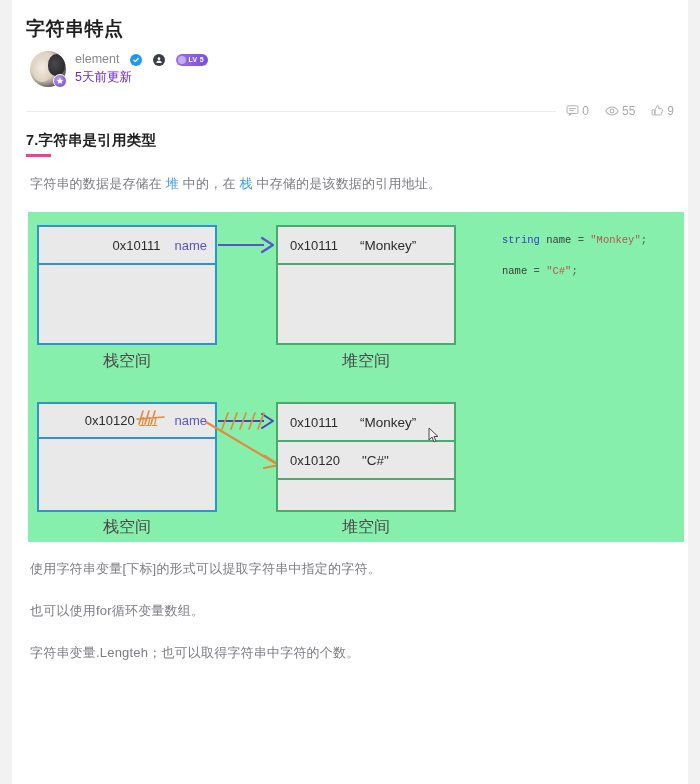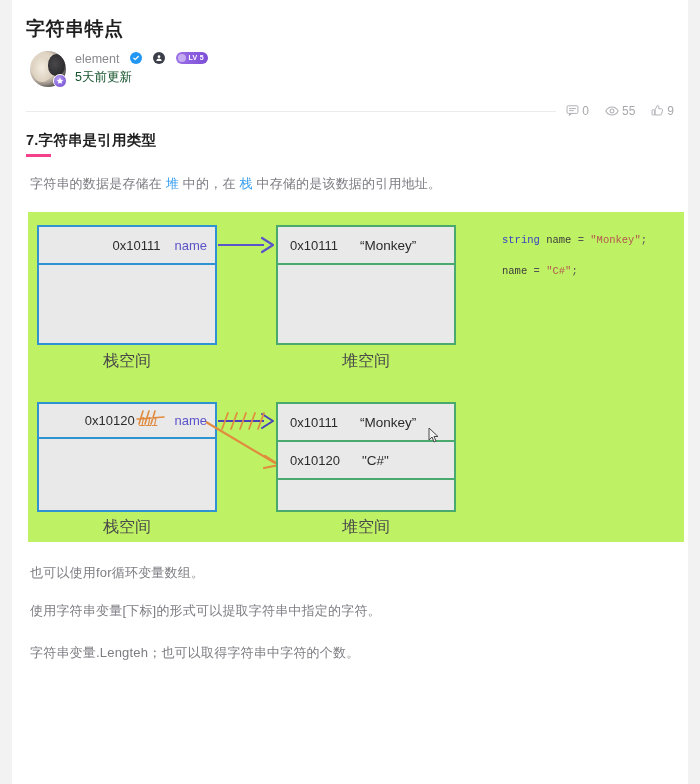--- a/index.html
+++ b/index.html
@@ -57,21 +57,21 @@
   }
   .avatar-badge {
     position: absolute; right: -1px; bottom: -1px;
     width: 14px; height: 14px; border-radius: 50%;
     background: radial-gradient(circle at 35% 30%, #b79bef 0%, #8c6be0 55%, #6f4fcb 100%);
     border: 1.5px solid #fff;
     display: flex; align-items: center; justify-content: center;
   }
   .avatar-badge svg { width: 8px; height: 8px; display:block; }
   .author-meta { margin-left: 9px; padding-top: 1px; }
-  .author-line { display: flex; align-items: flex-start; gap: 11px; }
+  .author-line { display: flex; align-items: flex-end; gap: 11px; }
   .author-name { font-size: 12.5px; color: #8a8a8f; }
   .badge-verified {
     width: 12px; height: 12px; border-radius: 50%;
     background: #2196f3; display: inline-flex;
     align-items: center; justify-content: center; flex: 0 0 12px;
   }
   .badge-verified svg { width: 8px; height: 8px; display: block; }
   .badge-person {
     width: 12px; height: 12px; border-radius: 50%;
     background: #3c3f4a; display: inline-flex;
@@ -84,21 +84,21 @@
     border-radius: 7px;
     background: linear-gradient(90deg, #9b6fe8 0%, #7d4fd6 100%);
     color: #fff; font-size: 7px; font-weight: bold;
     letter-spacing: .3px;
   }
   .badge-level .lv-dot {
     width: 8px; height: 8px; border-radius: 50%;
     background: rgba(255,255,255,.45);
     display: inline-block;
   }
-  .author-time { font-size: 12.5px; color: #14532d; margin-top: 3px; }
+  .author-time { font-size: 12.5px; color: #6d28d9; margin-top: 3px; }
 
   
   .stats-row {
     position: relative;
     margin-top: 10px;
     height: 30px;
   }
   .stats-rule {
     position: absolute; left: 14px; right: 14px; top: 14px;
     height: 1px; background: #ececec;
@@ -131,21 +131,21 @@
     letter-spacing: .2px;
   }
   .hl-blue { color: #3aa0f0; }
 
   
   .diagram {
     position: relative;
     margin-left: 16px;
     margin-right: 4px;
     height: 330px;
-    background: #bef264;
+    background: #86efac;
     overflow: hidden;
   }
   .dgbox { position: absolute; background: #e9e9e9; }
   .stack-box {
     border: 2.5px solid #2e93d0;
     background: #e9e9e9;
   }
   .stack-box .row {
     border-bottom: 2.5px solid #2e93d0;
     display: flex; align-items: center;
@@ -330,19 +330,19 @@
         <div class="row" style="height:30px;"></div>
       </div>
       <div class="space-label" style="left:248px; top:305px; width:180px;">堆空间</div>
 
       <svg style="position:absolute; left:400px; top:215px; width:12px; height:17px;">
         <path d="M1 1 L1 13 L4 10 L6 15 L8 14 L6 9.5 L10 9.5 Z" fill="#f0f0f0" stroke="#4a4a4a" stroke-width="1"></path>
       </svg>
     </div>
 
     <div style="margin-top:16px">
+      <div class="para" style="margin-top:17px">使用字符串变量[下标]的形式可以提取字符串中指定的字符。</div>
       <div class="para" style="margin-top:21px">也可以使用for循环变量数组。</div>
-      <div class="para" style="margin-top:17px">使用字符串变量[下标]的形式可以提取字符串中指定的字符。</div>
       <div class="para" style="margin-top:21px">字符串变量.Lengteh；也可以取得字符串中字符的个数。</div>
     </div>
 
   </div>
 </div>
 
 </body></html>

